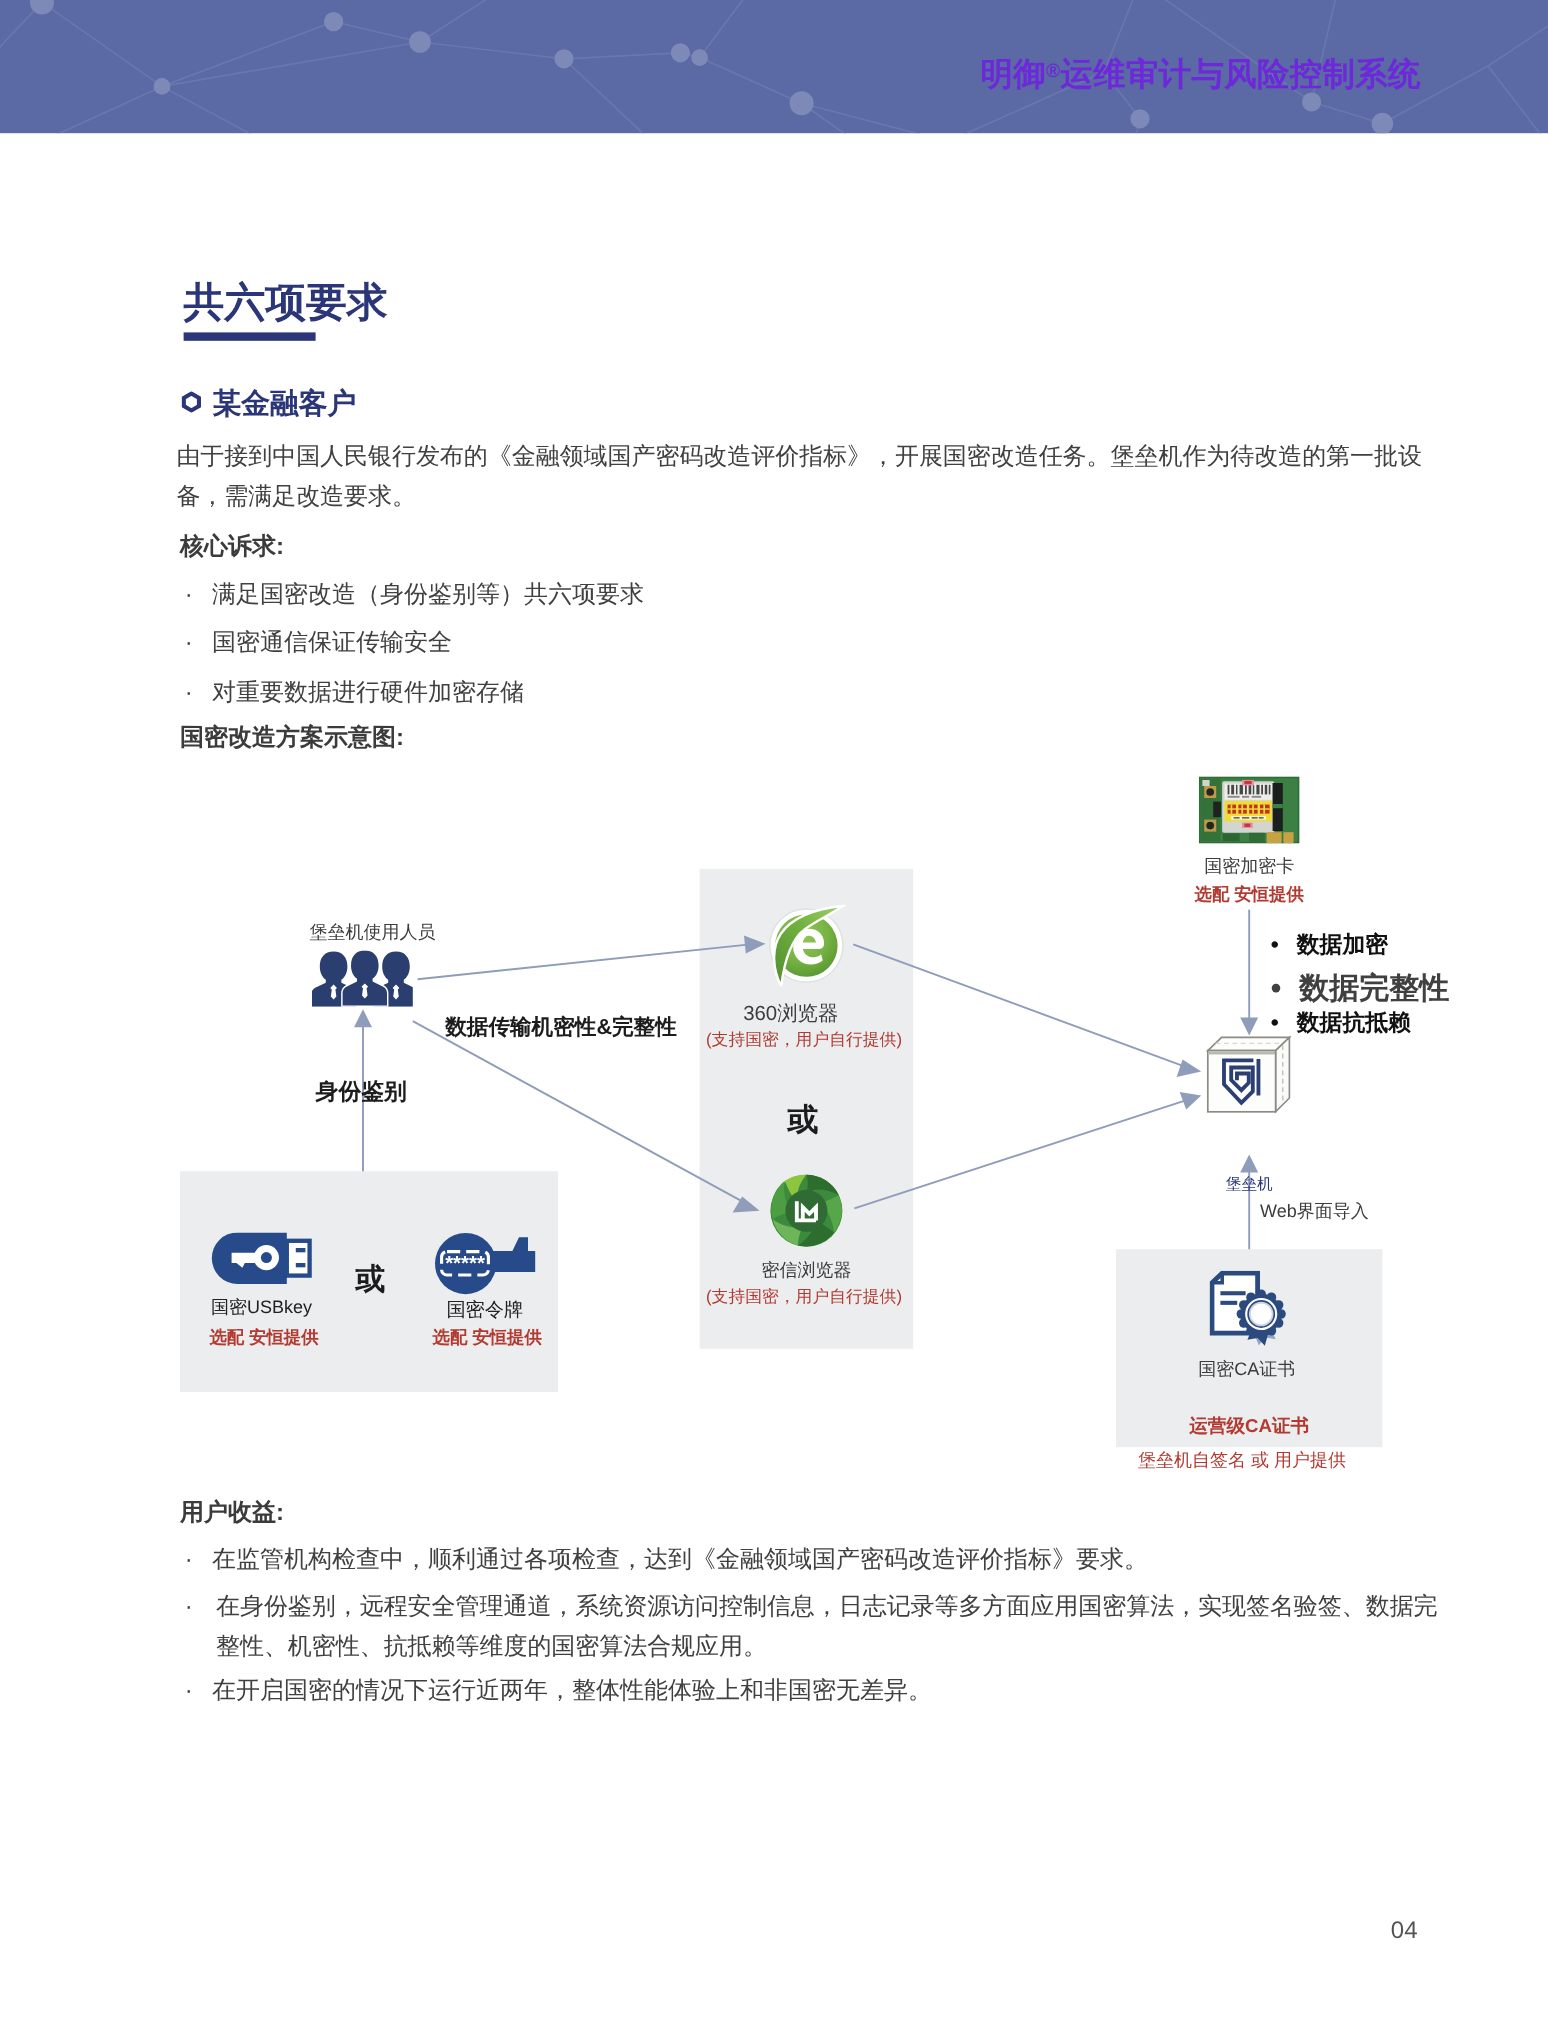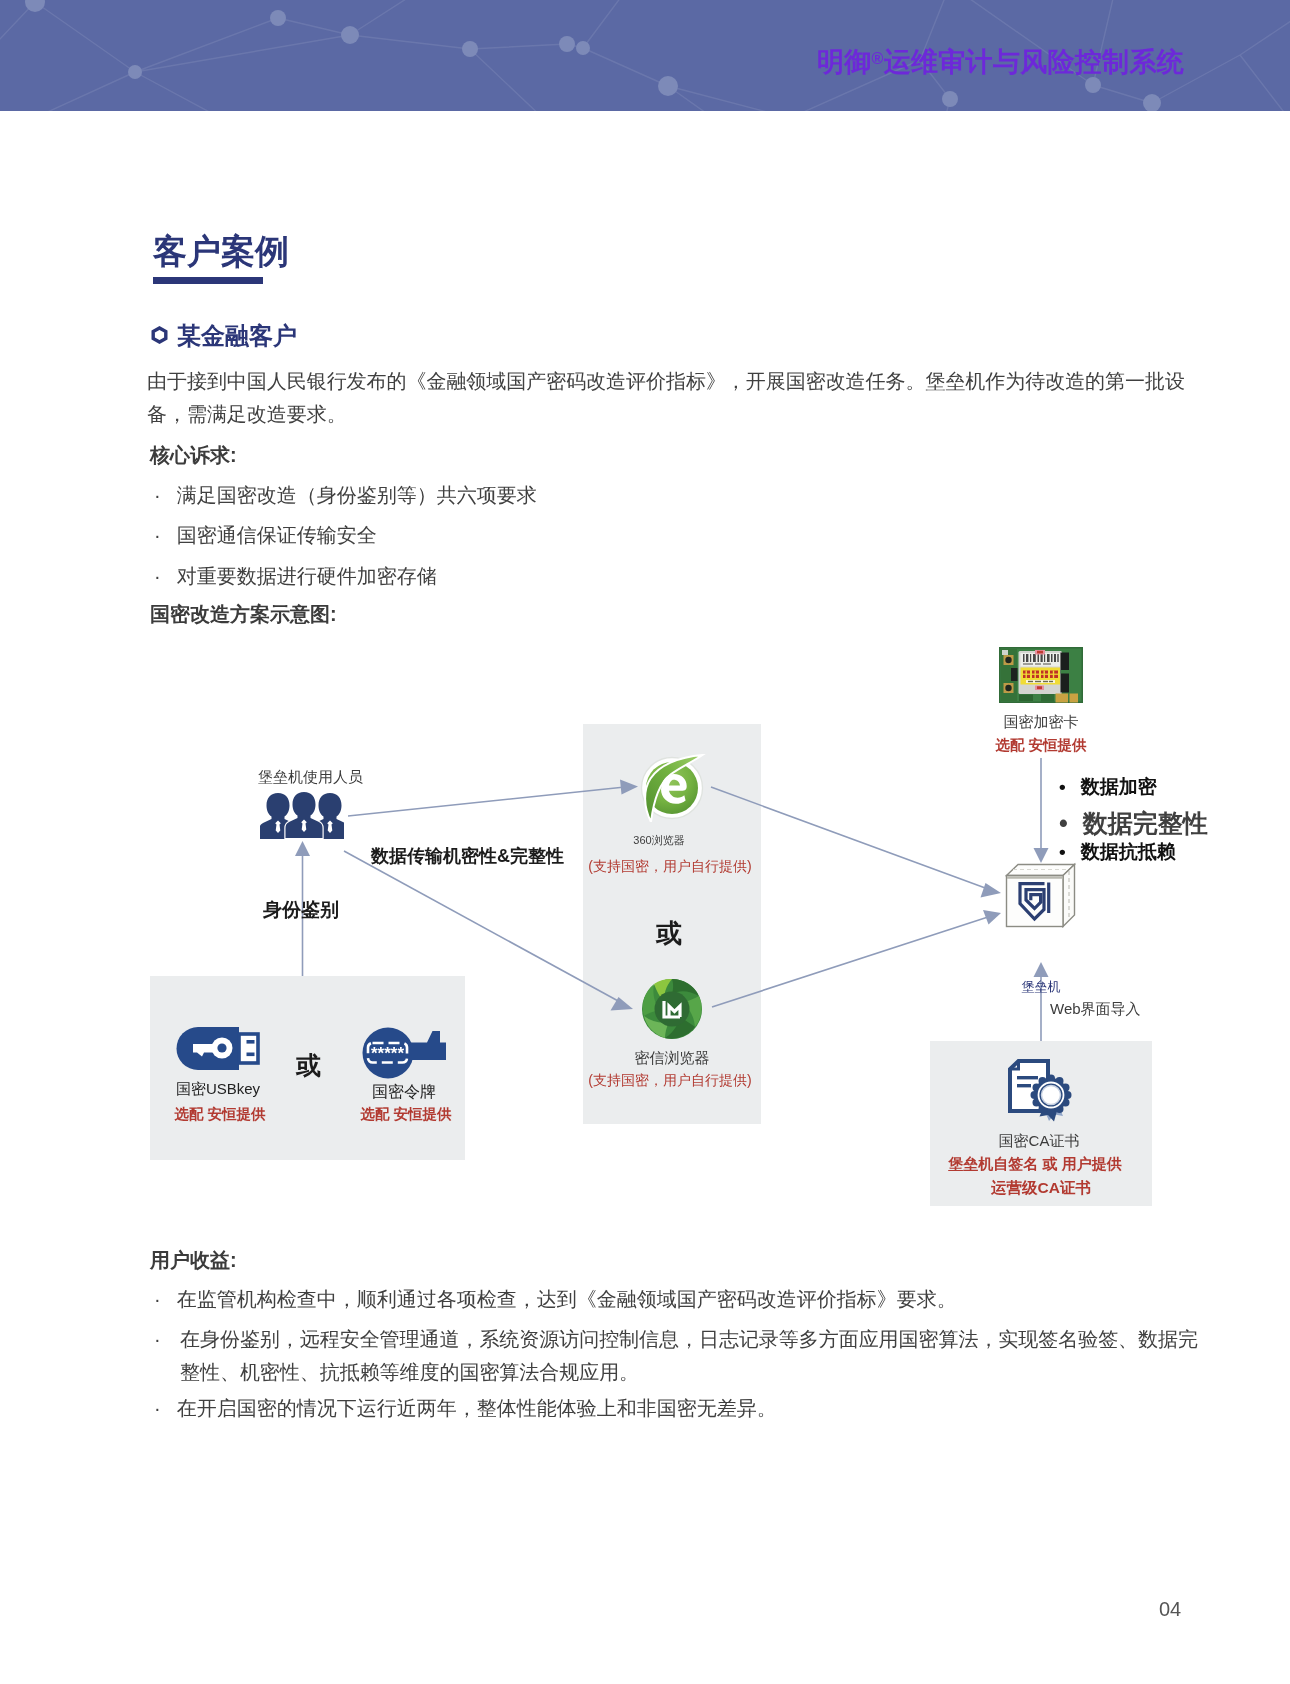--- a/index.html
+++ b/index.html
@@ -30,21 +30,21 @@
 <circle cx="950" cy="99" r="8"></circle>
         <circle cx="938" cy="146" r="7"></circle>
         <circle cx="1093" cy="85" r="8"></circle>
 <circle cx="1152" cy="103" r="9"></circle>
         <circle cx="1133" cy="140" r="8"></circle>
 </g>
 </svg>
 </div>
 <div class="abs" style="right:106px;top:44px;font-size:27px;font-weight:bold;color:#6d28d9;letter-spacing:0.3px;">明御<span style="font-size:16px;vertical-align:7px;">®</span>运维审计与风险控制系统</div>
 
-<div class="abs navy" style="left:153px;top:229px;font-size:34px;font-weight:bold;">客户案例</div>
+<div class="abs navy" style="left:153px;top:229px;font-size:34px;font-weight:bold;">共六项要求</div>
 <div class="abs" style="left:153px;top:277px;width:110px;height:6.5px;background:#2b3678;"></div>
 
 <div class="abs" style="left:151px;top:326px;width:17px;height:18px;">
 <svg width="17" height="18" viewBox="0 0 17 18">
       <path d="M8.5 2 L14.8 5.6 V12.4 L8.5 16 L2.2 12.4 V5.6 Z" fill="none" stroke="#2b3678" stroke-width="3.4"></path>
     </svg>
 </div>
 <div class="abs navy" style="left:177px;top:320px;font-size:24px;font-weight:bold;">某金融客户</div>
 
 <div class="abs" style="left:147px;top:365px;width:1100px;font-size:20px;line-height:32.5px;color:#404040;letter-spacing:-0.04px;">由于接到中国人民银行发布的《金融领域国产密码改造评价指标》，开展国密改造任务。堡垒机作为待改造的第一批设<br>备，需满足改造要求。</div>
@@ -115,21 +115,21 @@
           <stop offset="60%" stop-color="#74b341"></stop>
           <stop offset="100%" stop-color="#a1d06c"></stop>
 </linearGradient>
 </defs>
 <circle cx="34" cy="34" r="30.5" fill="#ffffff" stroke="#dfe3df" stroke-width="1.3"></circle>
 <circle cx="34" cy="34" r="26" fill="url(#g360)"></circle>
 <path d="M13 68 C5.5 53 5 36 12.5 24.5 C21 11.5 40 3 64.5 1 C52.5 9 41 14 32.5 20.5 C21.5 29 15.5 47 13 68 Z" fill="url(#gsw)" stroke="#ffffff" stroke-width="2"></path>
 <path d="M23.5 31.5 C25.5 24 30.5 20 36 20 C43.5 20 48.7 25 48.7 32 C48.7 35.3 47.5 36.8 43 36.8 L31 36.8 C32 41.2 35.5 43.7 39.5 43.7 C42.3 43.7 44.7 42.8 46.3 41.2 L47.6 46.4 C45 48.7 41.4 49.8 37.8 49.8 C29.5 49.8 23 43.2 23 35.5 Z M31 31.5 L42 31.5 C41.4 27.8 39 25.7 35.8 25.7 C33.2 25.7 31.8 28.2 31 31.5 Z" fill="#ffffff"></path>
 </svg>
 </div>
-<div class="abs ctr" style="left:583px;top:833px;width:152px;font-size:11px;color:#3c3c3c;">360浏览器</div>
+<div class="abs ctr" style="left:583px;top:833px;width:152px;font-size:17px;color:#3c3c3c;">360浏览器</div>
 <div class="abs ctr red" style="left:558px;top:858px;width:224px;font-size:14px;">(支持国密，用户自行提供)</div>
 
 <div class="abs ctr" style="left:580px;top:916px;width:178px;font-size:26px;font-weight:bold;color:#1c1c1c;">或</div>
 
 <div class="abs" style="left:641px;top:978px;width:62px;height:62px;">
 <svg width="62" height="62" viewBox="0 0 62 62">
 <circle cx="31" cy="31" r="30" fill="#3c8a3c"></circle>
 <g>
 <path d="M31 1 A30 30 0 0 1 58 18 C48 12 38 12 31 16 C33 9 32 4 31 1 Z" fill="#2d6e2f"></path>
 <path d="M58 18 A30 30 0 0 1 54 49 C53 38 48 29 41 25 C48 23 54 20 58 18 Z" fill="#57a649"></path>
@@ -282,21 +282,21 @@
           <circle cx="28.5" cy="28.5" r="4"></circle>
           <circle cx="34.5" cy="22" r="4"></circle>
 </g>
 <circle cx="43" cy="36" r="12.5" fill="none" stroke="#ffffff" stroke-width="1.8"></circle>
 <circle cx="43" cy="36" r="9.5" fill="#ffffff"></circle>
 <circle cx="43" cy="36" r="9.5" fill="none" stroke="#c8d2e2" stroke-width="1.5"></circle>
 </g>
 </svg>
 </div>
 <div class="abs ctr" style="left:959px;top:1132px;width:160px;font-size:15px;color:#3c3c3c;">国密CA证书</div>
-<div class="abs ctr red" style="left:931px;top:1155px;width:208px;font-size:15px;font-weight:bold;">堡垒机自签名 或 用户提供</div>
+<div class="abs ctr red" style="left:931px;top:1208px;width:208px;font-size:15px;font-weight:normal;">堡垒机自签名 或 用户提供</div>
 <div class="abs ctr red" style="left:931px;top:1178px;width:220px;font-size:15.5px;font-weight:bold;">运营级CA证书</div>
 
 <div class="abs" style="left:150px;top:1247px;font-size:20px;font-weight:bold;color:#3b3b3b;">用户收益:</div>
 <div class="abs" style="left:154px;top:1286px;font-size:20px;color:#404040;">·<span style="margin-left:16px;">在监管机构检查中，顺利通过各项检查，达到《金融领域国产密码改造评价指标》要求。</span></div>
 <div class="abs" style="left:154px;top:1323px;width:1100px;font-size:20px;line-height:33px;color:#404040;letter-spacing:-0.04px;">
     <span style="position:absolute;left:0;">·</span>
     <span style="display:block;margin-left:26px;">在身份鉴别，远程安全管理通道，系统资源访问控制信息，日志记录等多方面应用国密算法，实现签名验签、数据完<br>整性、机密性、抗抵赖等维度的国密算法合规应用。</span>
   </div>
 <div class="abs" style="left:154px;top:1395px;font-size:20px;color:#404040;">·<span style="margin-left:16px;">在开启国密的情况下运行近两年，整体性能体验上和非国密无差异。</span></div>
 

